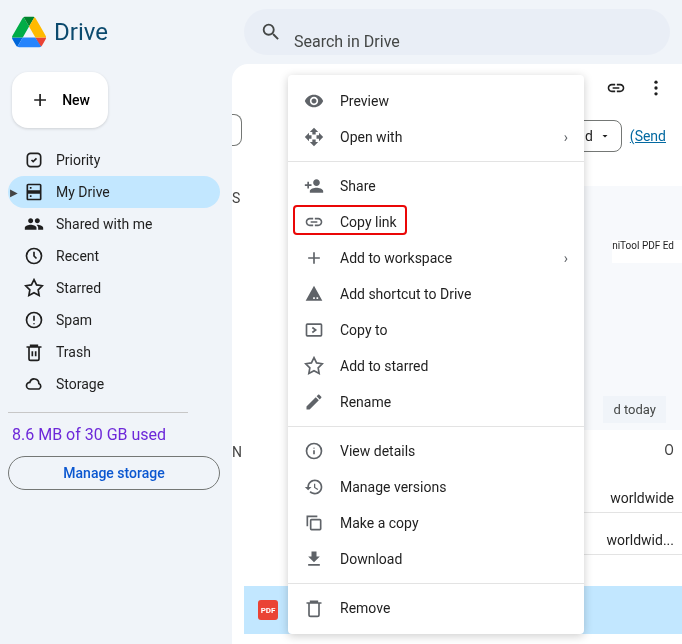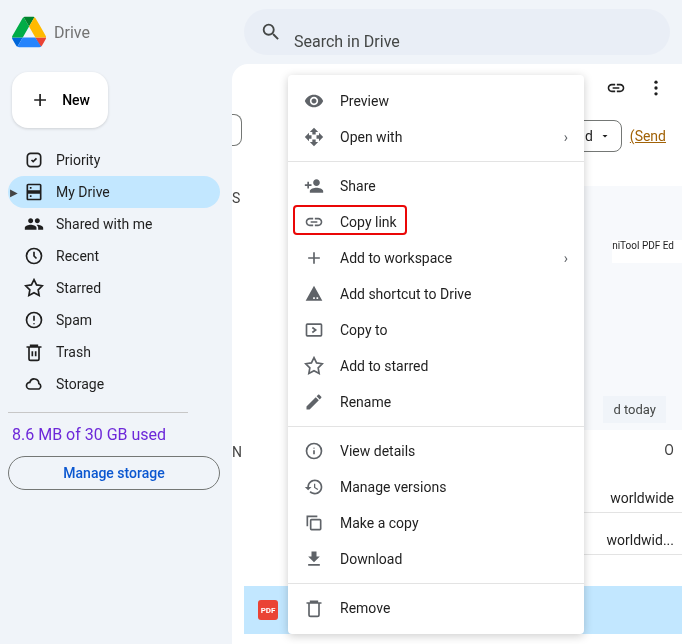--- a/index.html
+++ b/index.html
@@ -1,21 +1,21 @@
 <!DOCTYPE html>
 <html><head>
 <meta charset="utf-8">
 <style>
 * { margin: 0; padding: 0; box-sizing: border-box; font-family: 'Google Sans', Roboto, Arial, sans-serif; }
 body { background: #f0f4f9; width: 682px; height: 644px; overflow: hidden; position: relative; color: #1f1f1f; }
 
 
 .header { display: flex; align-items: center; padding: 8px 12px; height: 64px; }
 .logo-area { display: flex; align-items: center; gap: 8px; width: 232px; }
-.logo-text { font-size: 16px; color: #737373; }
+.logo-text { font-size: 24px; color: #0c4a6e; }
 .search-bar { flex: 1; background: #e9eef6; border-radius: 24px; height: 46px; display: flex; align-items: center; padding: 0 16px; gap: 12px; }
 .search-bar input { border: none; background: transparent; outline: none; font-size: 16px; flex: 1; color: #444746; margin-top: 18px; }
 .search-bar input::placeholder { color: #444746; }
 
 
 .container { display: flex; height: calc(100% - 64px); }
 
 
 .sidebar { width: 232px; padding: 8px 12px 0 8px; display: flex; flex-direction: column; }
 .new-btn { background: #fff; border: none; border-radius: 16px; height: 56px; width: 96px; display: flex; align-items: center; gap: 12px; padding: 0 18px; font-size: 14px; font-weight: 500; box-shadow: 0 1px 3px rgba(0,0,0,0.15); margin-bottom: 16px; cursor: pointer; margin-left: 4px; }
@@ -26,21 +26,21 @@
 .divider { height: 1px; background: #c7c7c7; margin: 12px 0 8px 0; width: 180px; }
 .storage-text { font-size: 16px; color: #6d28d9; padding: 4px 0 12px 4px; }
 .manage-btn { border: 1px solid #747775; background: transparent; border-radius: 20px; padding: 8px 20px; font-size: 14px; color: #0b57d0; font-weight: 500; cursor: pointer; margin-left: 0; }
 
 
 .main { flex: 1; background: #fff; border-top-left-radius: 16px; position: relative; padding: 16px 0 0 16px; }
 .toolbar-icons { position: absolute; right: 16px; top: 14px; display: flex; gap: 20px; align-items: center; }
 .toolbar-icons svg { width: 20px; height: 20px; }
 .chip-row { position: absolute; top: 56px; right: 16px; display: flex; align-items: center; gap: 8px; }
 .chip { border: 1px solid #747775; border-radius: 8px; padding: 6px 10px; display: flex; align-items: center; gap: 6px; font-size: 14px; height: 32px; background:#fff; }
-.send-link { color: #a16207; text-decoration: underline; font-size: 14px; }
+.send-link { color: #0369a1; text-decoration: underline; font-size: 14px; }
 
 .section-letter { position: absolute; left: 0; font-size: 14px; color: #444; }
 .sec-s { top: 126px; }
 .sec-n { top: 380px; }
 .sec-o { top: 378px; right: 8px; left: auto; }
 
 .file-snippet { position: absolute; right: 0; top: 176px; background: #fff; font-size: 10px; padding: 0 8px 12px 0; }
 .mod-today { position: absolute; right: 16px; top: 332px; background: #f0f4f9; font-size: 13px; color: #444746; padding: 6px 10px; border-radius: 0; }
 
 .file-row { position: absolute; display:flex; align-items:center; padding: 12px 8px; right:0; font-size: 14px; }

